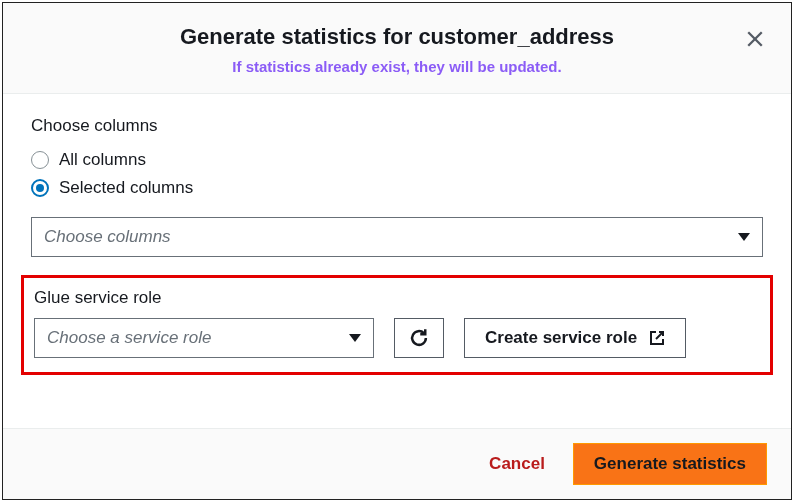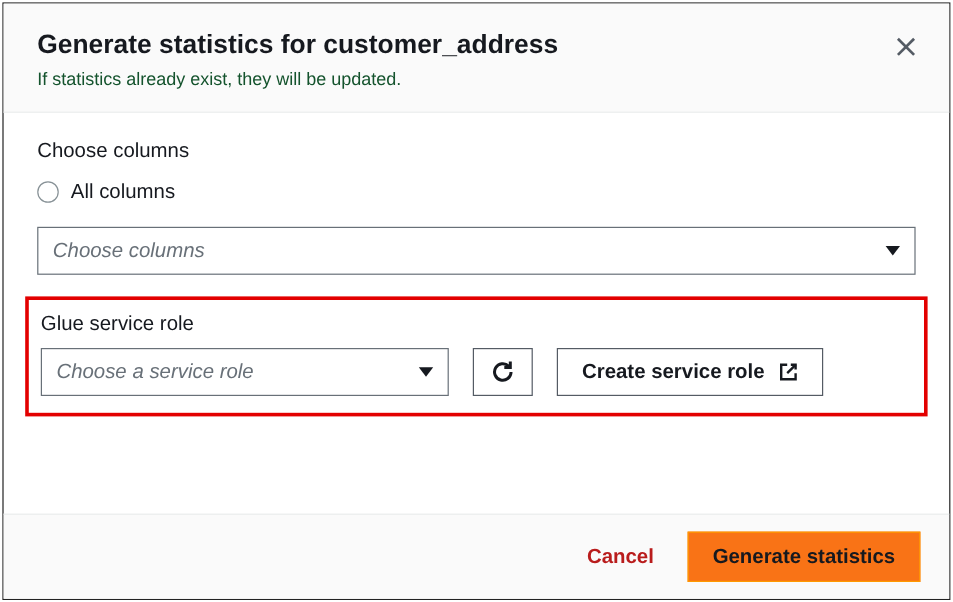--- a/index.html
+++ b/index.html
@@ -11,30 +11,32 @@
     border: 1px solid #222;
     display: flex;
     flex-direction: column;
     background: #fff;
   }
   .header {
     padding: 20px 28px 18px 28px;
     border-bottom: 1px solid #eaeded;
     background: #fafafa;
     position: relative;
+    text-align: center;
   }
   .header h1 {
     font-size: 22px;
     font-weight: 700;
     line-height: 1.3;
     margin-bottom: 6px;
   }
   .header p {
     font-size: 15px;
-    color: #14532d;
+    color: #8b5cf6;
+    font-weight: bold;
   }
   .close-btn {
     position: absolute;
     top: 24px;
     right: 24px;
     width: 24px;
     height: 24px;
     display: flex;
     align-items: center;
     justify-content: center;
@@ -183,20 +185,24 @@
   </div>
 
   <div class="body">
 
     <div class="section-label">Choose columns</div>
 
     <div class="radio-group">
       <div class="radio-option">
         <span class="radio-circle"></span>
         <span>All columns</span>
+      </div>
+      <div class="radio-option">
+        <span class="radio-circle checked"></span>
+        <span>Selected columns</span>
       </div>
     </div>
 
     <div class="select-box">
       <span>Choose columns</span>
       <span class="caret"></span>
     </div>
 
     <div class="highlight-box">
       <div class="section-label">Glue service role</div>

